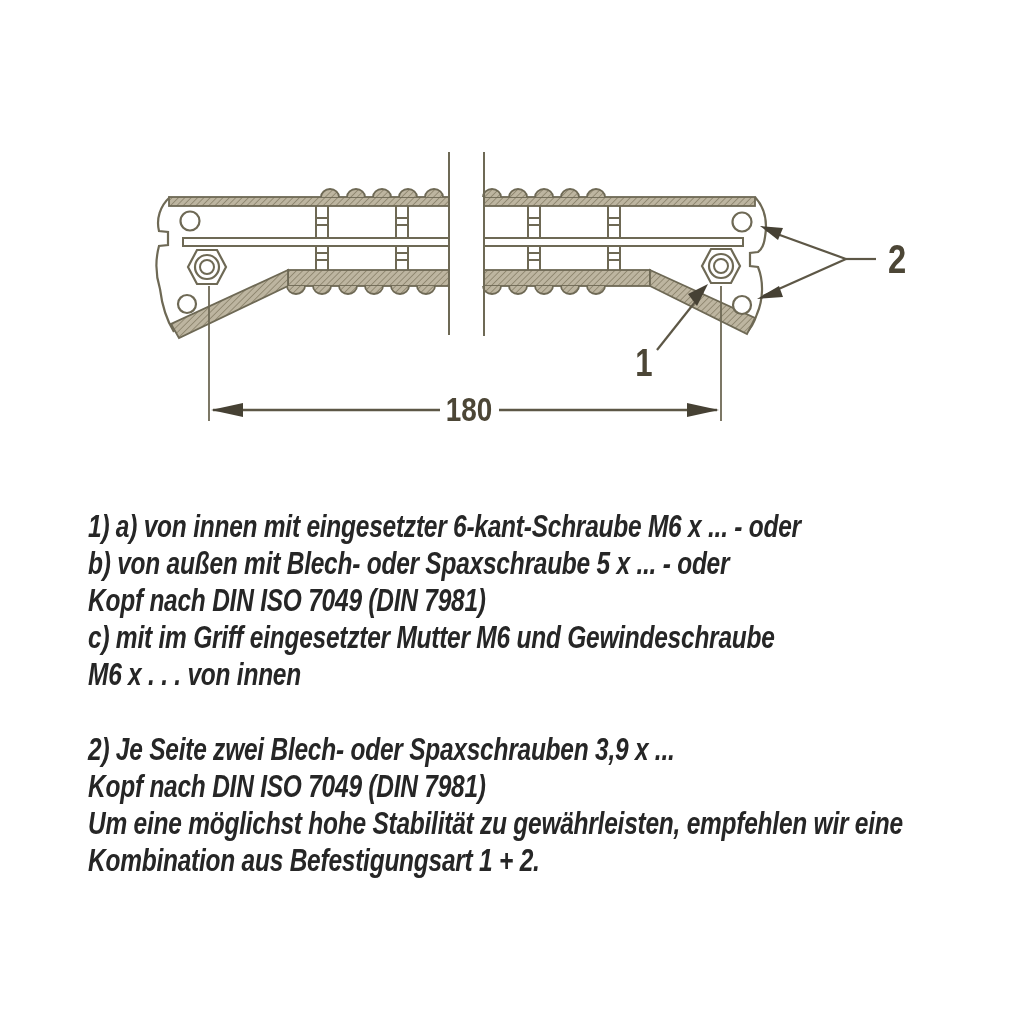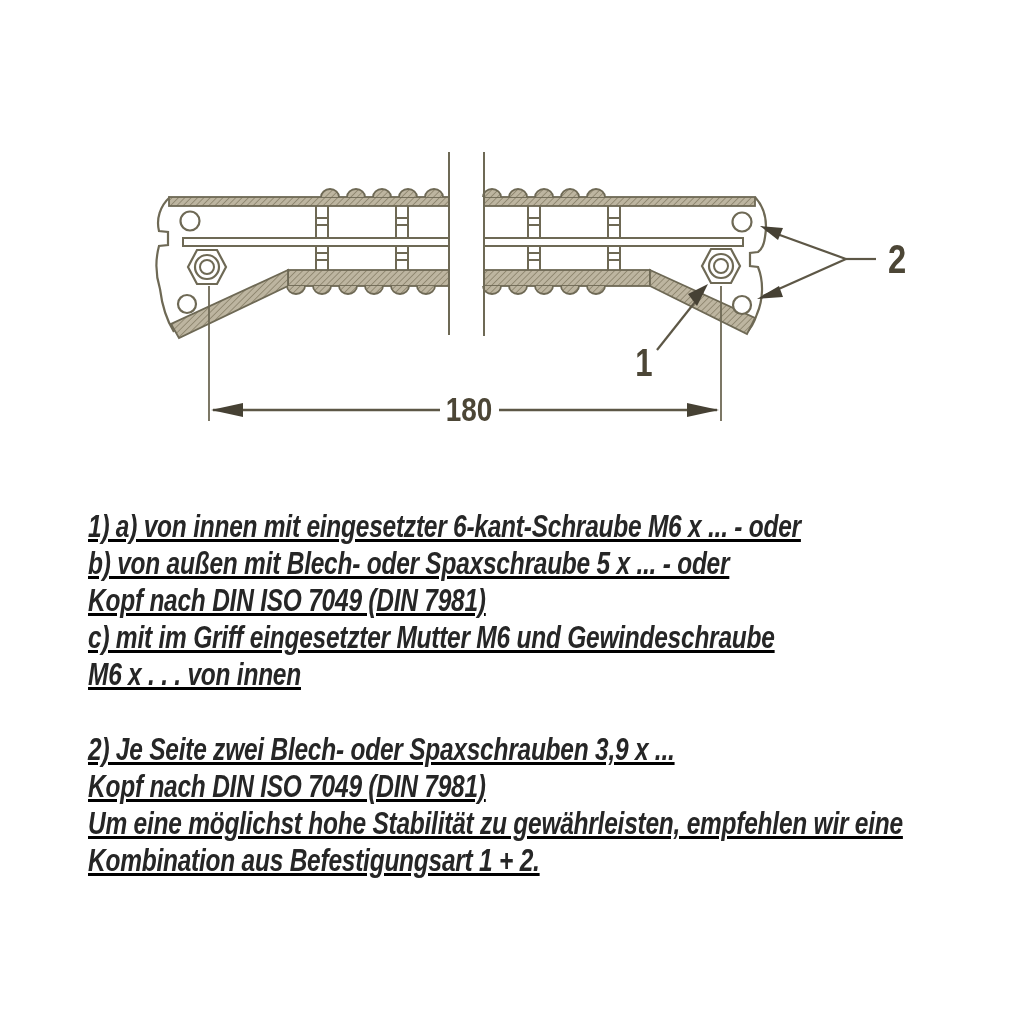--- a/index.html
+++ b/index.html
@@ -16,21 +16,21 @@
     left:0; top:0;
     width:1024px;
     height:470px;
   }
   .notes{
     position:absolute;
     left:88px;
     top:0;
     width:900px;
   }
-  .note-block{position:absolute;left:0;text-decoration:underline;}
+  .note-block{position:absolute;left:0;}
   .note-block-1{top:508px;}
   .note-block-2{top:731px;}
   .note-line{
     font-family:"Liberation Sans",sans-serif;
     font-style:italic;
     font-weight:700;
     font-size:31px;
     line-height:37px;
     color:#262626;
     white-space:nowrap;

